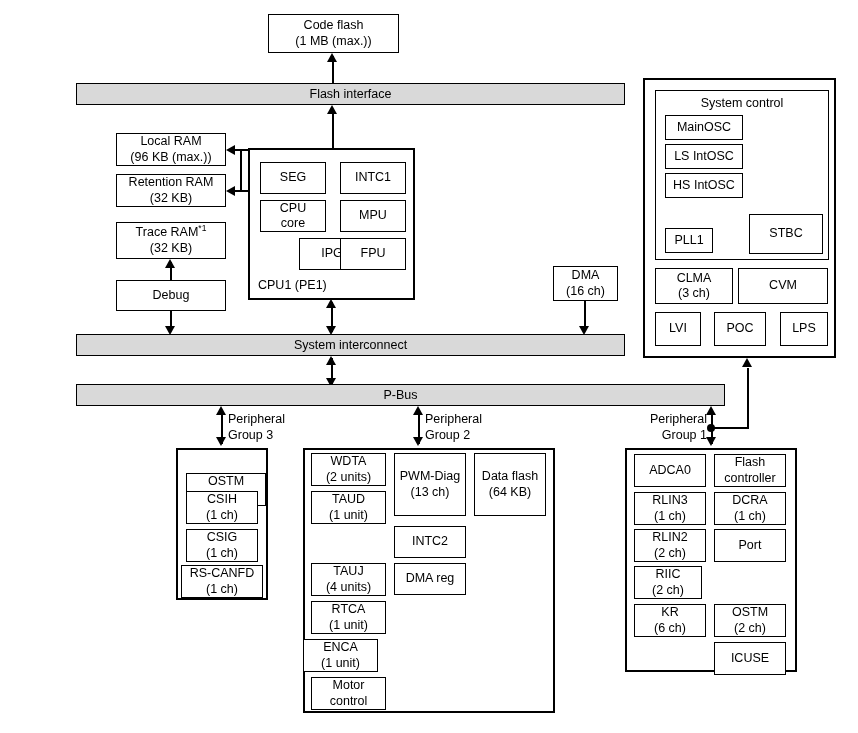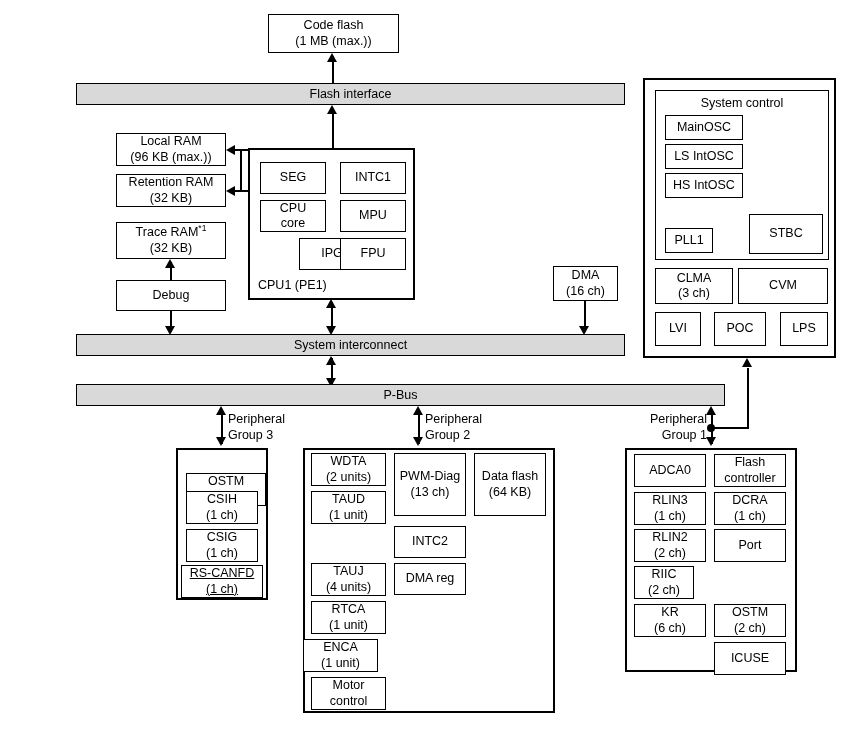--- a/index.html
+++ b/index.html
@@ -212,21 +212,21 @@
     <div>(1 unit)</div>
   </div>
   <div class="box thin" style="left:186px;top:491px;width:72px;height:33px;">
     <div>CSIH</div>
     <div>(1 ch)</div>
   </div>
   <div class="box thin" style="left:186px;top:529px;width:72px;height:33px;">
     <div>CSIG</div>
     <div>(1 ch)</div>
   </div>
-  <div class="box thin" style="left:181px;top:565px;width:82px;height:33px;text-decoration:underline;">
+  <div class="box thin" style="left:181px;top:565px;width:82px;height:33px;">
     <div>RS-CANFD</div>
     <div>(1 ch)</div>
   </div>
 
   <div class="grouplabel" style="left:425px;top:412px;">Peripheral
 Group 2</div>
   <div class="vline" style="left:418px;top:412px;height:32px;"></div>
   <div class="arrow up" style="left:413px;top:406px;"></div>
   <div class="arrow down" style="left:413px;top:437px;"></div>
 
@@ -285,21 +285,21 @@
     <div>ADCA0</div>
   </div>
   <div class="box thin" style="left:634px;top:492px;width:72px;height:33px;">
     <div>RLIN3</div>
     <div>(1 ch)</div>
   </div>
   <div class="box thin" style="left:634px;top:529px;width:72px;height:33px;">
     <div>RLIN2</div>
     <div>(2 ch)</div>
   </div>
-  <div class="box thin" style="left:634px;top:566px;width:60px;height:33px;">
+  <div class="box thin" style="left:634px;top:566px;width:68px;height:33px;">
     <div>RIIC</div>
     <div>(2 ch)</div>
   </div>
   <div class="box thin" style="left:634px;top:604px;width:72px;height:33px;">
     <div>KR</div>
     <div>(6 ch)</div>
   </div>
 
   <div class="box thin" style="left:714px;top:454px;width:72px;height:33px;">
     <div>Flash</div>

